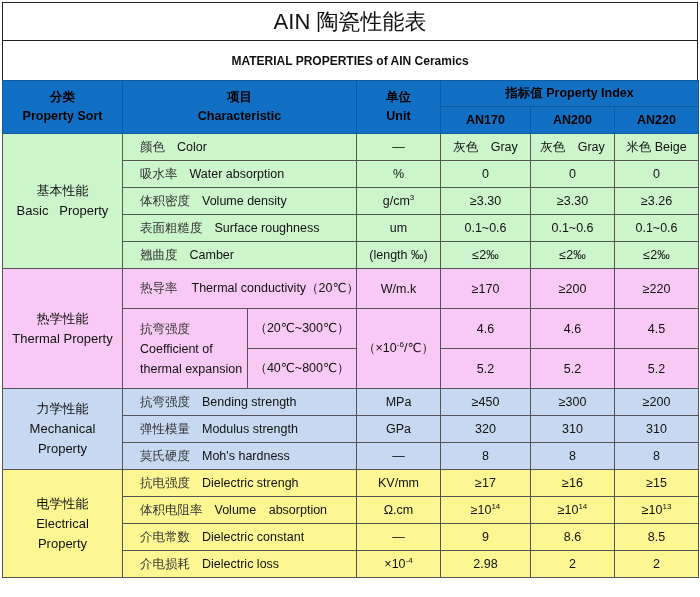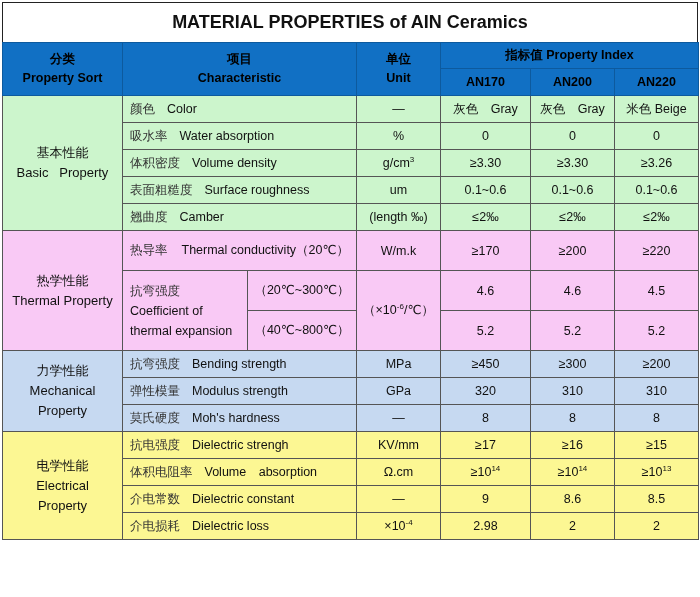--- a/index.html
+++ b/index.html
@@ -4,43 +4,44 @@
 <style>
   html, body { margin: 0; padding: 0; background: #ffffff; }
   body { width: 700px; height: 597px; position: relative; overflow: hidden;
          font-family: "Liberation Sans", "DejaVu Sans", sans-serif; color: #111; }
   .frame { position: absolute; left: 2px; top: 2px; width: 696px; }
   .title-row { height: 38px; border: 1.5px solid #222; border-bottom: none;
                display: flex; align-items: center; justify-content: center;
                font-size: 22px; color: #111; box-sizing: border-box; }
   .subtitle-row { height: 40px; border: 1.5px solid #222; border-bottom: none;
                   display: flex; align-items: center; justify-content: center;
-                  font-size: 18px; font-weight: bold; box-sizing: border-box; }
+                  font-size: 12px; font-weight: bold; box-sizing: border-box; }
   table { border-collapse: collapse; width: 696px; table-layout: fixed; }
   td, th { border: 1px solid #555; font-size: 12.5px; text-align: center;
            padding: 0; overflow: hidden; white-space: nowrap; }
   th { background: #1170c4; color: #000000; font-weight: bold; font-size: 12.5px;
        border-color: #0d5a9e; line-height: 19px; }
   th.blue-sub { border-top: 1px solid #cfe3f6; }
-  .left { text-align: left; padding-left: 7px; }
+  .left { text-align: left; padding-left: 17px; }
   .grp-label { font-weight: normal; font-size: 13px; line-height: 20px; white-space: normal; }
   .green td { background: #ccf5cc; }
   .pink td { background: #f9c9f5; }
   .lblue td { background: #c6d9f1; }
   .yellow td { background: #fcf793; }
   .cn { color: #333; margin-right: 12px; }
   sup { font-size: 8px; }
   .r28 { height: 27px; }
   .r40 { height: 40px; }
   .multi { white-space: normal; line-height: 20px; }
 </style>
 </head>
 <body>
 
 <div class="frame">
+  <div class="title-row">AIN 陶瓷性能表</div>
   <div class="subtitle-row">MATERIAL PROPERTIES of AIN Ceramics</div>
 
   <table>
     <colgroup>
       <col style="width:120px">
         <col style="width:125px">
         <col style="width:109px">
       <col style="width:84px">
         <col style="width:90px">
         <col style="width:84px">

